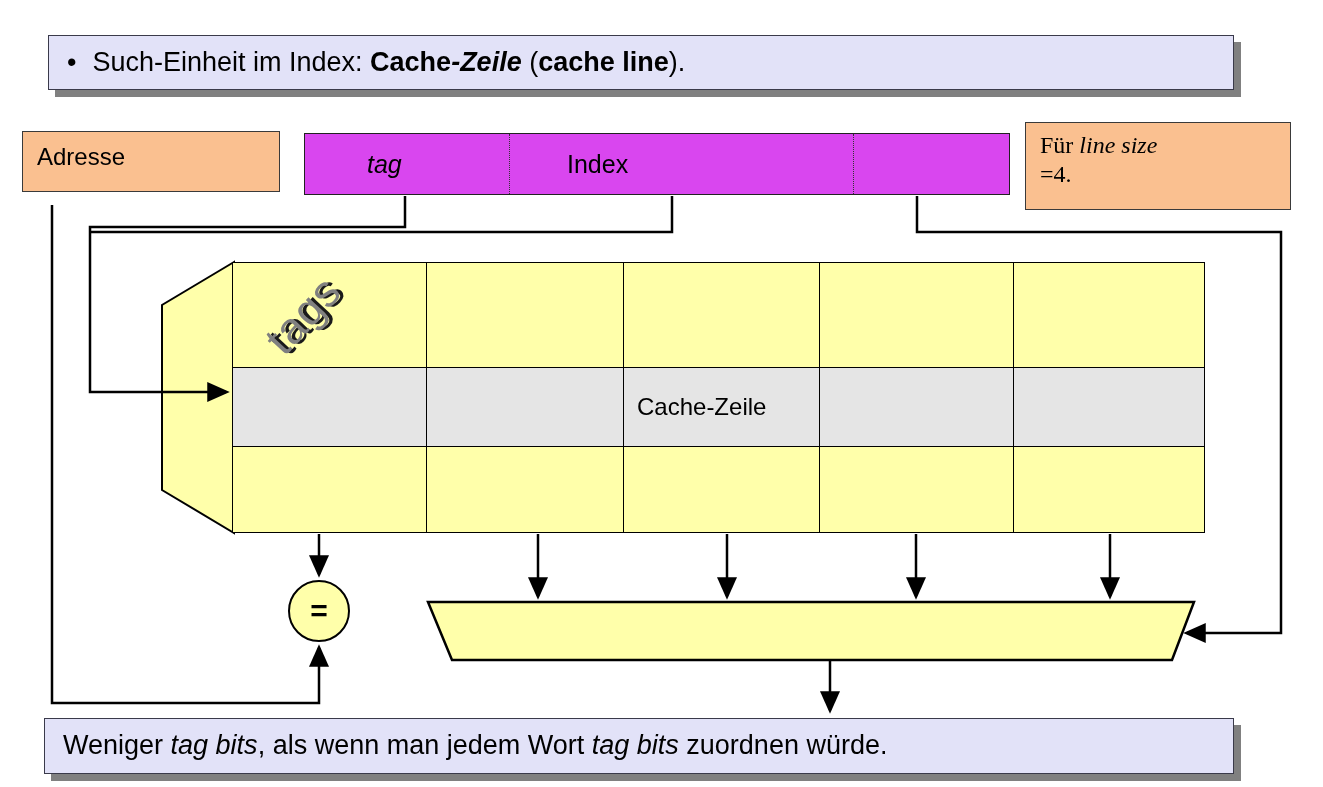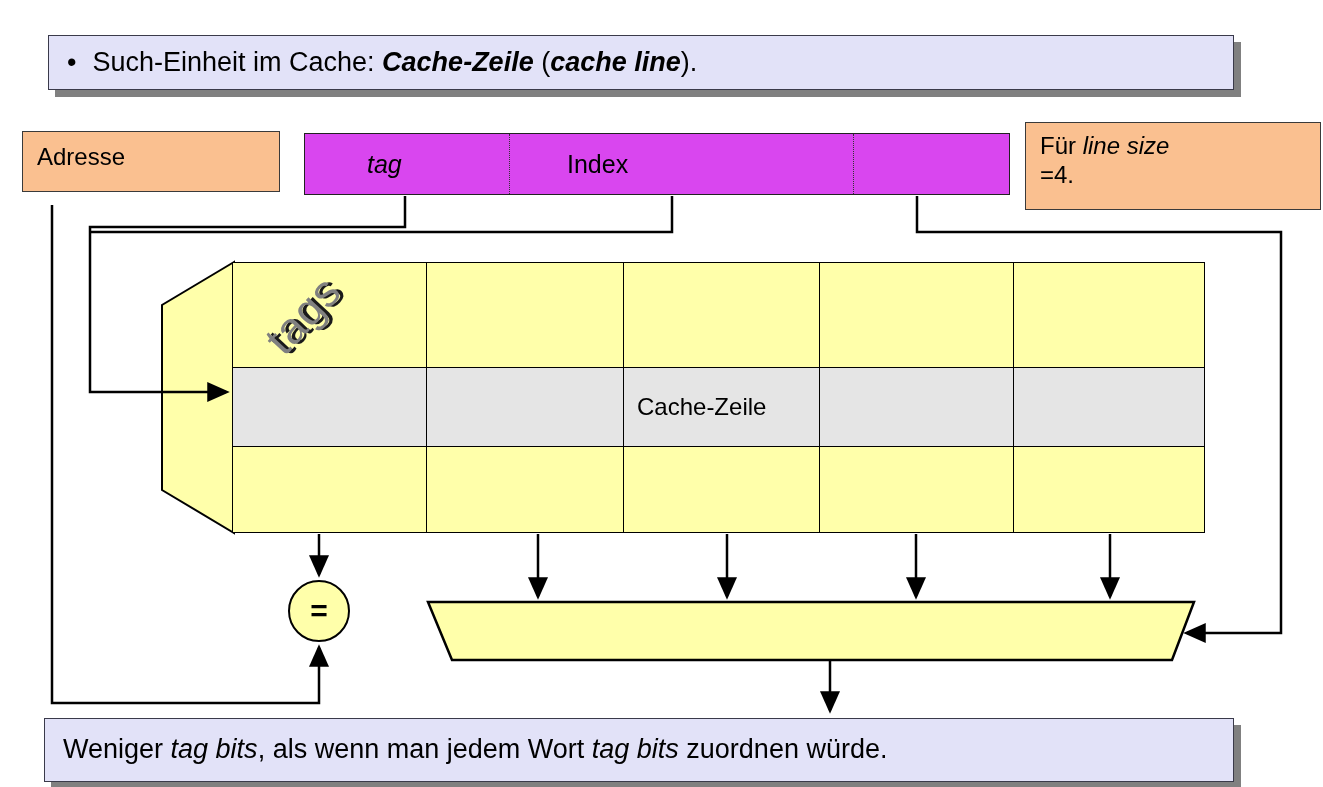--- a/index.html
+++ b/index.html
@@ -30,34 +30,34 @@
     left: 48px;
     top: 35px;
     width: 1186px;
     height: 55px;
     padding-left: 18px;
   }
   #footer-banner {
     left: 44px;
     top: 718px;
     width: 1190px;
-    height: 64px;
+    height: 56px;
     padding-left: 18px;
   }
   .banner-text {
     font-size: 27px;
     line-height: 1.1;
     white-space: nowrap;
   }
   .bullet {
     font-size: 27px;
     margin-right: 16px;
     line-height: 1;
   }
-  .bi { font-weight: bold; font-style: italic; }
+  .bi { font-weight: bold; }
   .b  { font-weight: bold; font-style: italic; }
   .i  { font-style: italic; }
 
   
   .orange-box {
     position: absolute;
     background: #fac090;
     border: 1px solid #3a3a3a;
     box-sizing: border-box;
     font-size: 24px;
@@ -66,23 +66,24 @@
   #address-box {
     left: 22px;
     top: 131px;
     width: 258px;
     height: 61px;
     padding: 10px 0 0 14px;
   }
   #linesize-box {
     left: 1025px;
     top: 122px;
-    width: 296px;
+    width: 266px;
     height: 88px;
     padding: 8px 0 0 14px;
+    font-family: Liberation Serif, serif;
   }
 
   
   #addr-strip {
     position: absolute;
     left: 304px;
     top: 133px;
     width: 706px;
     height: 62px;
     background: #d946ef;
@@ -187,21 +188,21 @@
     width: 1323px;
     height: 787px;
     pointer-events: none;
   }
 </style>
 </head>
 <body>
 
 <div class="banner" id="title-banner">
   <span class="bullet">•</span>
-  <span class="banner-text"><span>Such-Einheit im Cache: </span><span class="bi">Cache</span><span class="b">-Zeile</span><span> (</span><span class="bi">cache line</span><span>).</span></span>
+  <span class="banner-text"><span>Such-Einheit im Index: </span><span class="bi">Cache</span><span class="b">-Zeile</span><span> (</span><span class="bi">cache line</span><span>).</span></span>
 </div>
 
 <div class="orange-box" id="address-box">
   <span>Adresse</span>
 </div>
 
 <div id="addr-strip">
   <div class="divider" style="left:204px;"></div>
   <div class="divider" style="left:548px;"></div>
   <span class="fieldlabel i" style="left:62px;">tag</span>

